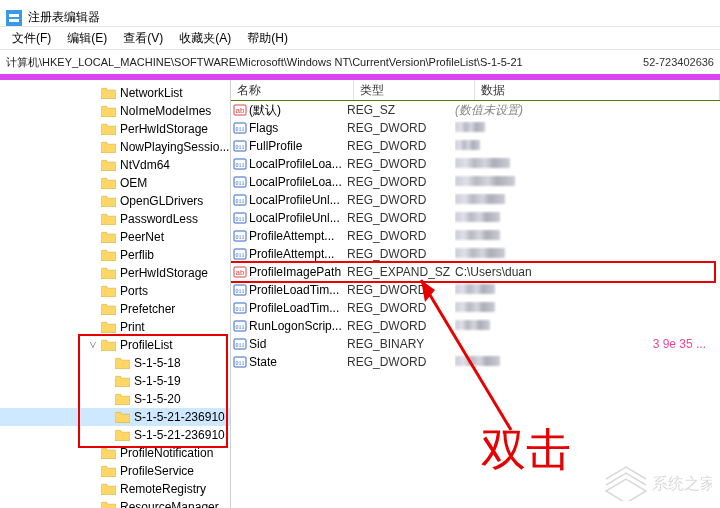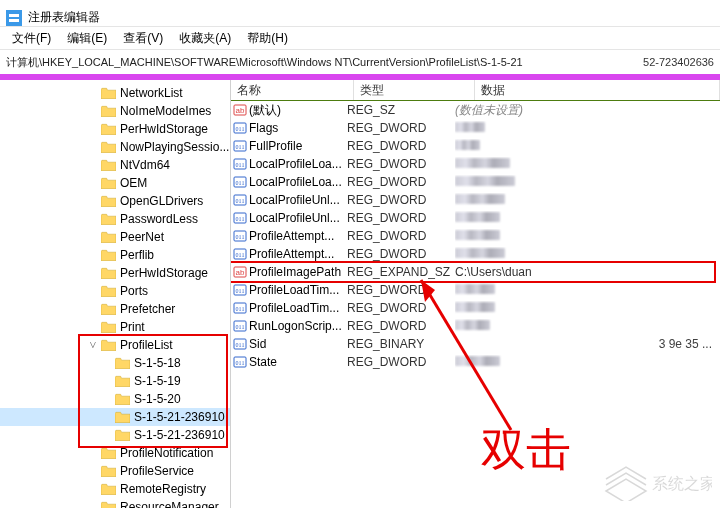--- a/index.html
+++ b/index.html
@@ -465,21 +465,21 @@
           </div>
           <div class="row">
             <span class="ic">
               <svg viewBox="0 0 14 14">
                 <rect x="1" y="2" width="12" height="10" rx="1" fill="#fff" stroke="#36c"></rect>
                 <text x="7" y="10" text-anchor="middle" font-size="6" fill="#36c" font-family="Consolas">011</text>
               </svg>
             </span>
             <span class="nm">Sid</span>
             <span class="ty">REG_BINARY</span>
-            <span class="dt"><span class=""></span><span style="float:right;margin-right:8px;color:#404040">3 9e 35 ...</span></span>
+            <span class="dt"><span class=""></span><span style="float:right;margin-right:14px;color:#ec4899">3 9e 35 ...</span></span>
           </div>
           <div class="row">
             <span class="ic">
               <svg viewBox="0 0 14 14">
                 <rect x="1" y="2" width="12" height="10" rx="1" fill="#fff" stroke="#36c"></rect>
                 <text x="7" y="10" text-anchor="middle" font-size="6" fill="#36c" font-family="Consolas">011</text>
               </svg>
             </span>
             <span class="nm">State</span>
             <span class="ty">REG_DWORD</span>

